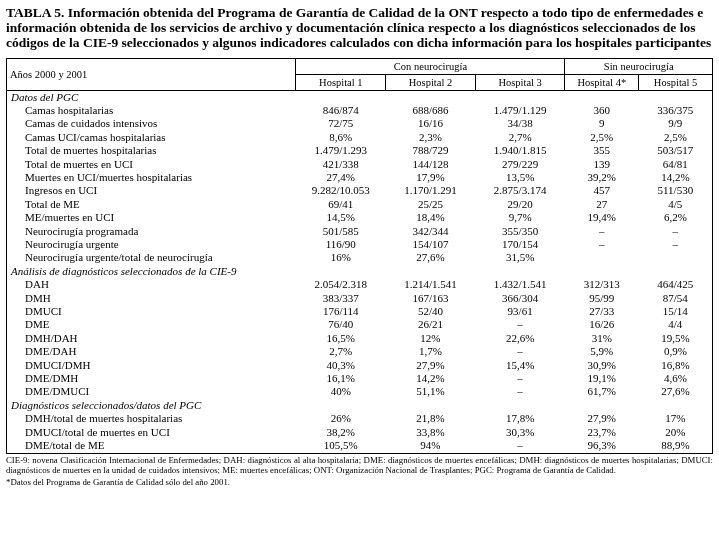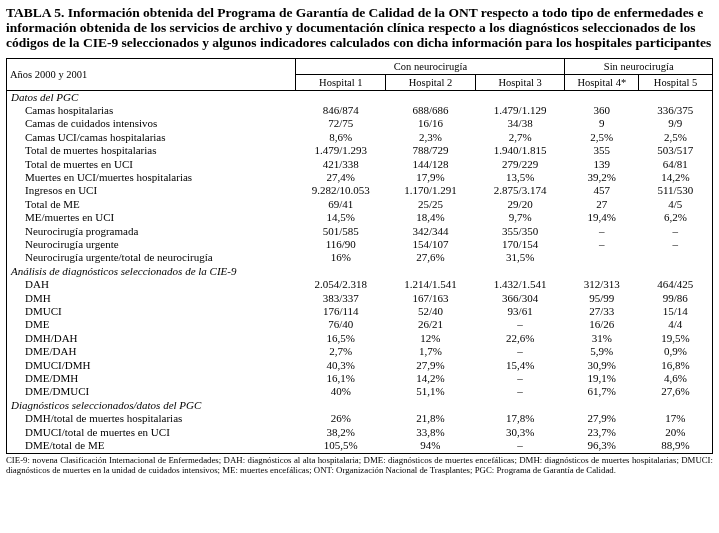--- a/index.html
+++ b/index.html
@@ -218,21 +218,21 @@
           <td class="cell">1.432/1.541</td>
           <td class="cell">312/313</td>
           <td class="cell">464/425</td>
         </tr>
         <tr>
           <td class="row-label">DMH</td>
           <td class="cell">383/337</td>
           <td class="cell">167/163</td>
           <td class="cell">366/304</td>
           <td class="cell">95/99</td>
-          <td class="cell">99/86</td>
+          <td class="cell">87/54</td>
         </tr>
         <tr>
           <td class="row-label">DMUCI</td>
           <td class="cell">176/114</td>
           <td class="cell">52/40</td>
           <td class="cell">93/61</td>
           <td class="cell">27/33</td>
           <td class="cell">15/14</td>
         </tr>
         <tr>
@@ -308,15 +308,16 @@
           <td class="cell">94%</td>
           <td class="cell">–</td>
           <td class="cell">96,3%</td>
           <td class="cell">88,9%</td>
         </tr>
       </tbody>
   </table>
 
   <div class="footnotes">
     <p class="footnote">CIE-9: novena Clasificación Internacional de Enfermedades; DAH: diagnósticos al alta hospitalaria; DME: diagnósticos de muertes encefálicas; DMH: diagnósticos de muertes hospitalarias; DMUCI: diagnósticos de muertes en la unidad de cuidados intensivos; ME: muertes encefálicas; ONT: Organización Nacional de Trasplantes; PGC: Programa de Garantía de Calidad.</p>
+    <p class="footnote">*Datos del Programa de Garantía de Calidad sólo del año 2001.</p>
   </div>
 
 </div>
 
 </body></html>

